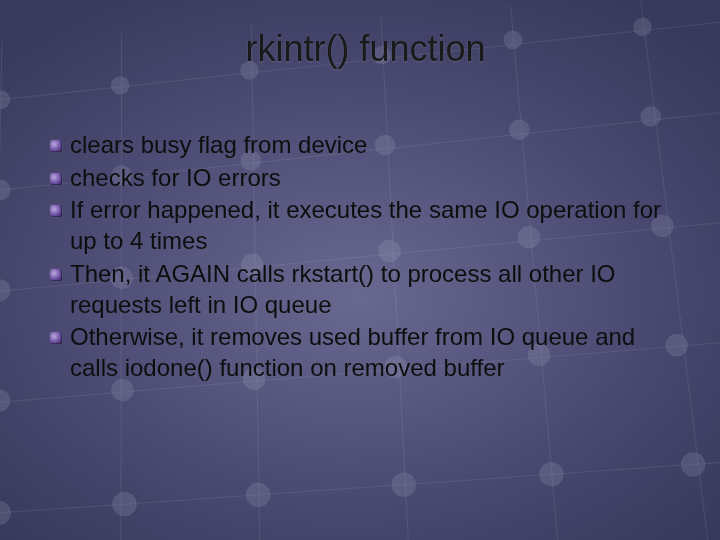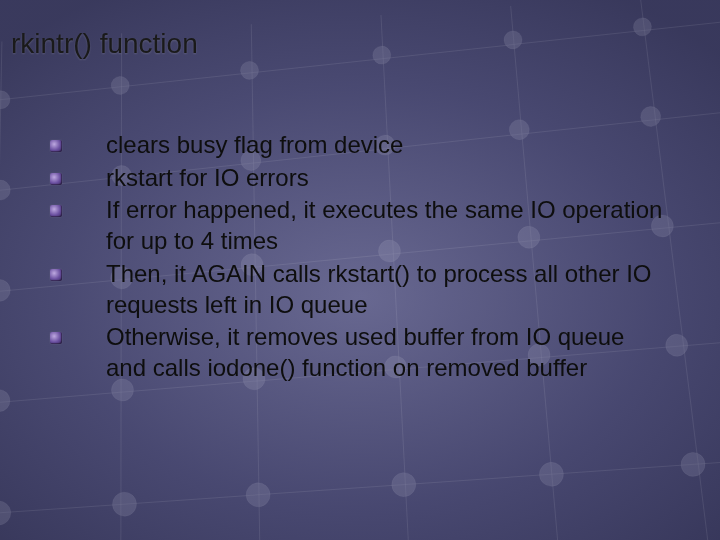--- a/index.html
+++ b/index.html
@@ -33,40 +33,40 @@
   .mesh circle {
     fill: rgba(200,200,220,0.45);
     stroke: rgba(255,255,255,0.25);
     stroke-width: 0.5;
   }
   .title {
     position: absolute;
     top: 28px;
     left: 0;
     right: 0;
-    font-size: 28px;
+    text-align: center;
+    font-size: 36px;
     font-weight: 400;
     color: #1a1a1a;
     text-shadow: 0 1px 2px rgba(255,255,255,0.15);
     padding-left: 11px;
   }
   .content {
     position: absolute;
     top: 130px;
     left: 50px;
     right: 50px;
   }
   .bullet-item {
     display: flex;
     align-items: flex-start;
     font-size: 24px;
     line-height: 1.28;
     color: #0e0e0e;
     margin-bottom: 2px;
-    gap: 36px;
   }
   .bullet-icon {
     flex: 0 0 auto;
     width: 12px;
     height: 12px;
     margin-top: 10px;
     margin-right: 8px;
     background: radial-gradient(circle at 35% 35%, #bda8e0 0%, #6a4fa0 55%, #3a2860 100%);
     border-radius: 2px;
     box-shadow: inset -1px -1px 1px rgba(0,0,0,0.4), 0 0 1px rgba(255,255,255,0.3);
@@ -128,21 +128,21 @@
 
   <div class="title">rkintr() function</div>
 
   <div class="content">
     <div class="bullet-item">
       <span class="bullet-icon"></span>
       <span class="bullet-text">clears busy flag from device</span>
     </div>
     <div class="bullet-item">
       <span class="bullet-icon"></span>
-      <span class="bullet-text">rkstart for IO errors</span>
+      <span class="bullet-text">checks for IO errors</span>
     </div>
     <div class="bullet-item">
       <span class="bullet-icon"></span>
       <span class="bullet-text">If error happened, it executes the same IO operation for up to 4 times</span>
     </div>
     <div class="bullet-item">
       <span class="bullet-icon"></span>
       <span class="bullet-text">Then, it AGAIN calls rkstart() to process all other IO requests left in IO queue</span>
     </div>
     <div class="bullet-item">

